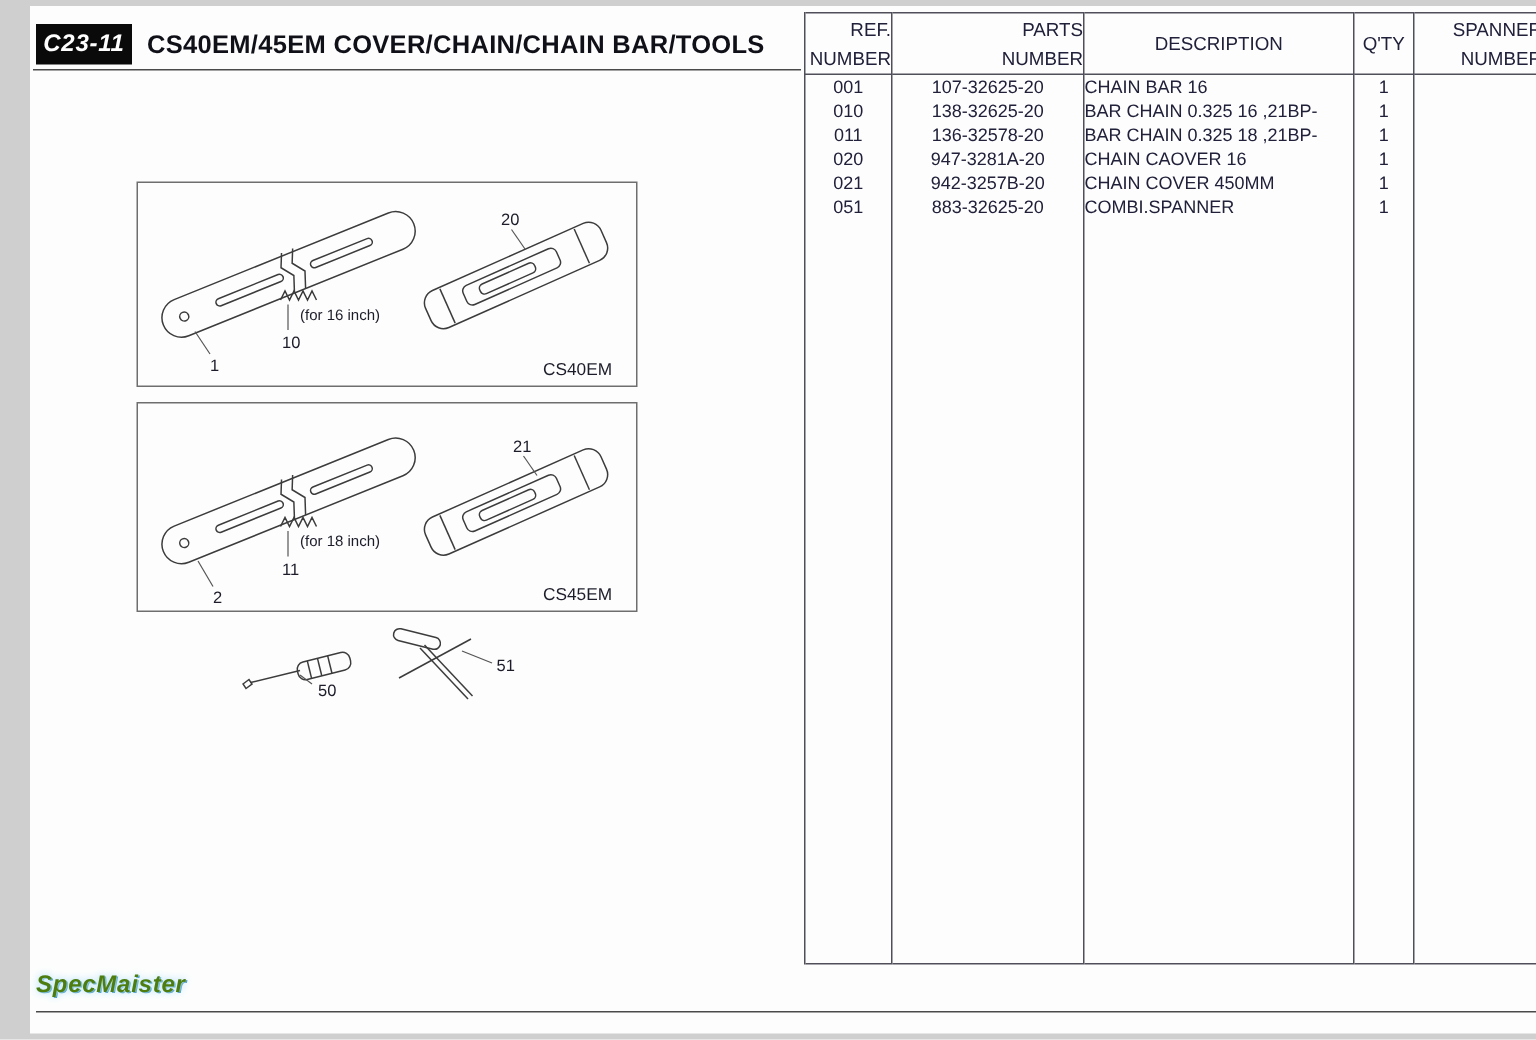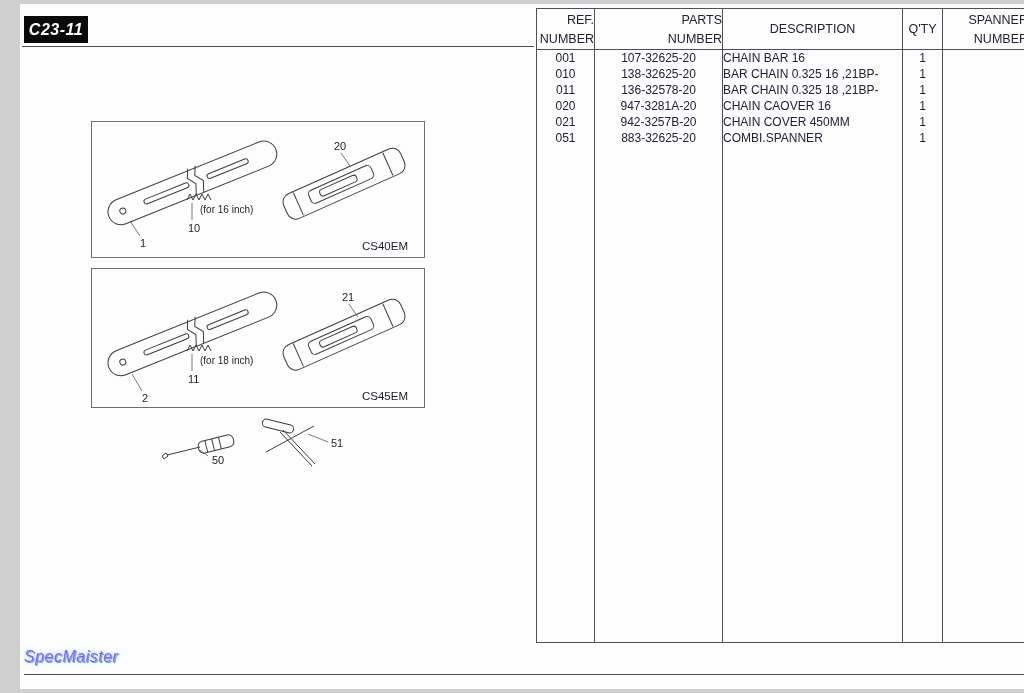--- a/index.html
+++ b/index.html
@@ -55,33 +55,34 @@
   th .h1 { display:block; margin-top:13px; line-height:14px; }
   tbody.data td { height:16px; line-height:16px; padding:0; overflow:hidden; white-space:nowrap;margin-left:26px; }
   td.c-ref, td.c-part, td.c-qty { text-align:center; }
   td.c-desc { padding-left:8px; }
   td.c-desc .mark { float:right; margin-right:10px; }
   tbody.filler td { height:496px; }
 
   
   .watermark {
     position:absolute; left:4px; top:644px;
-    font-size:16px; font-weight:normal; font-style:italic;
-    color:#8b5cf6; letter-spacing:0.5px;
+    font-size:16px; font-weight:bold; font-style:italic;
+    color:#4d7c0f; letter-spacing:0.5px;
     text-shadow:0 0 2px #d8f2fd, 0 0 6px #9fdcf5, 1px 1px 0 #2e89b5;
   }
 </style>
 </head>
 <body>
 
 <div class="page">
 
   <div class="code-box">
     <span>C23-11</span>
   </div>
+  <div class="page-title">CS40EM/45EM COVER/CHAIN/CHAIN BAR/TOOLS</div>
   <div class="title-rule"></div>
 
   <div class="diagram-box box1">
     <svg width="332" height="135" viewBox="0 0 332 135">
 
       <g class="line" transform="rotate(-22 100 60)">
         <rect x="10" y="48" width="180" height="26" rx="13"></rect>
         <circle cx="25" cy="61" r="3"></circle>
         <rect x="48" y="58.5" width="48" height="5" rx="2.5"></rect>
         <rect x="116" y="58.5" width="44" height="5" rx="2.5"></rect>

